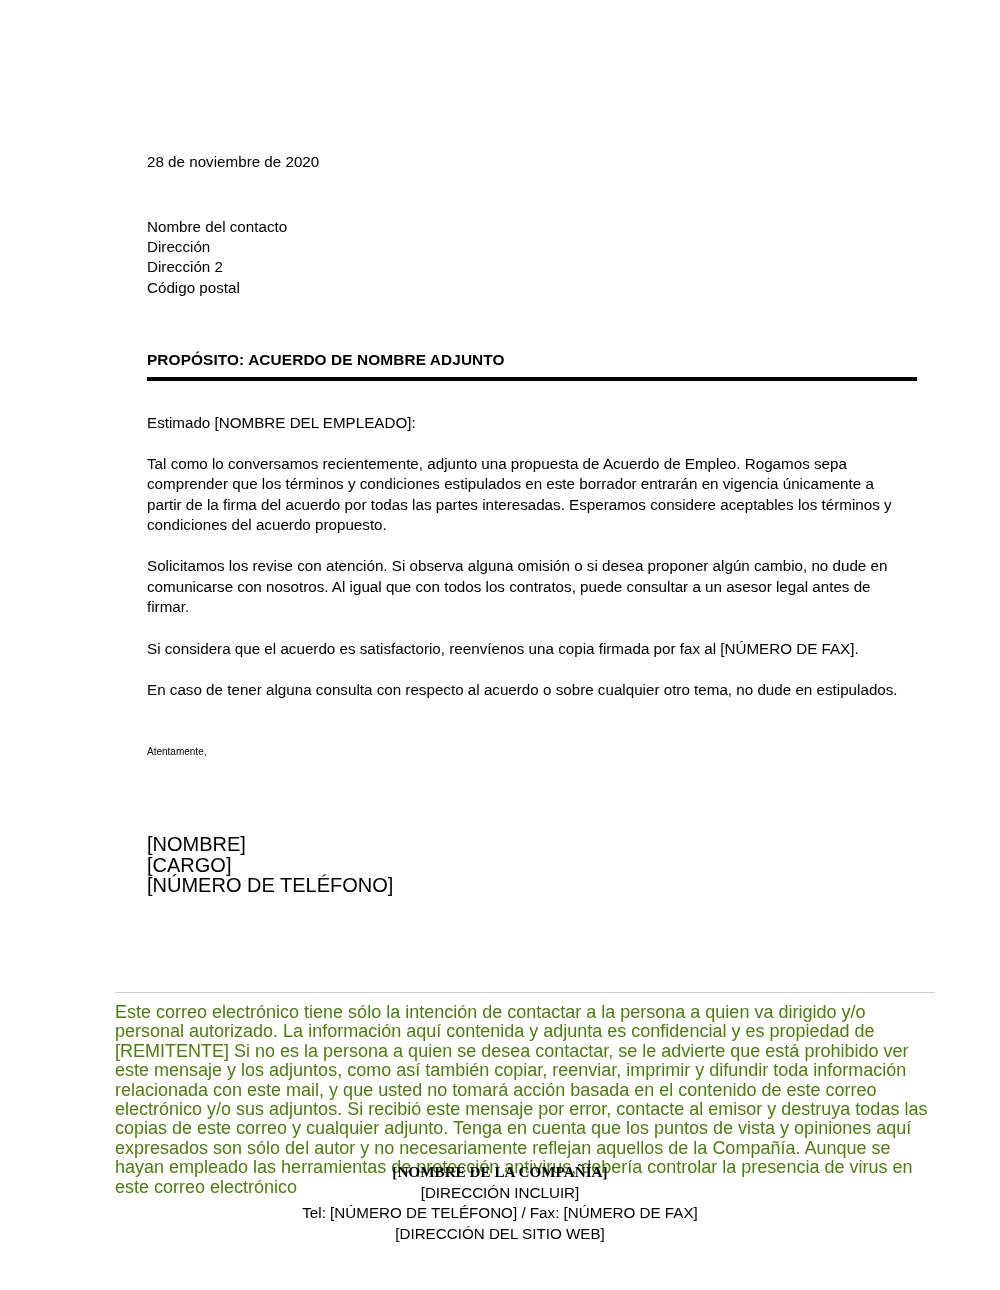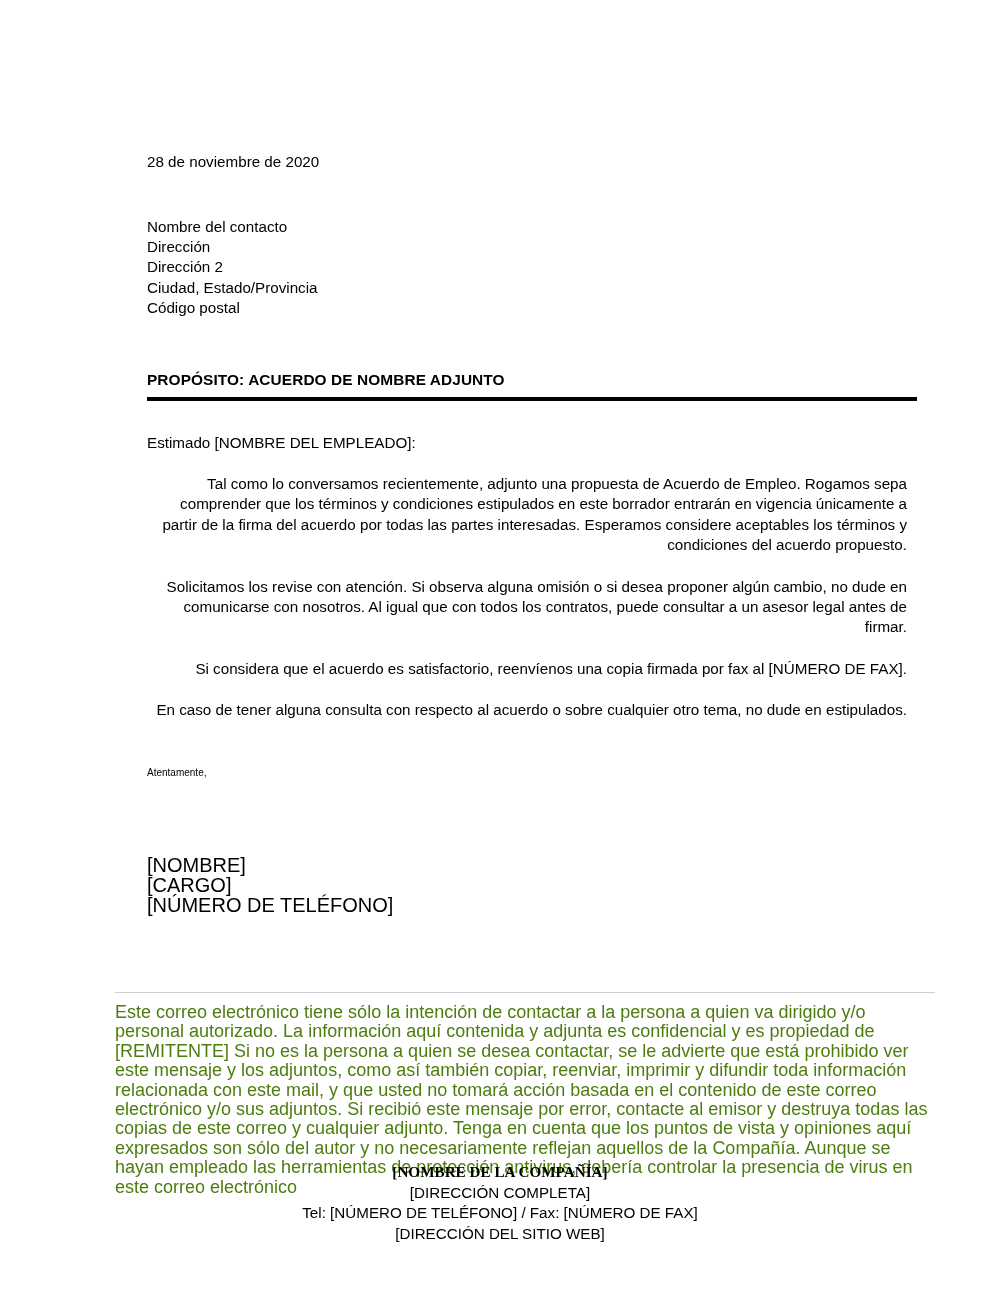--- a/index.html
+++ b/index.html
@@ -65,21 +65,21 @@
   .salutation {
     margin-top: 32px;
     font-size: 15.2px;
     line-height: 20px;
   }
 
   .para {
     margin-top: 21px;
     font-size: 15.2px;
     line-height: 20.4px;
-    text-align: right;
+    text-align: left;
   }
 
   .closing {
     margin-top: 42px;
     font-size: 10px;
     line-height: 20px;
   }
 
   .signature-block {
     margin-top: 72px;
@@ -139,21 +139,20 @@
 <div class="page">
 
   <div class="letter">
 
     <div class="date-line">28 de noviembre de 2020</div>
 
     <div class="address-block">
       <div>Nombre del contacto</div>
       <div>Dirección</div>
       <div>Dirección 2</div>
-      <div>Ciudad, Estado/Provincia</div>
       <div>Código postal</div>
     </div>
 
     <div class="subject">PROPÓSITO: ACUERDO DE NOMBRE ADJUNTO</div>
 
     <div class="rule-thick"></div>
 
     <div class="salutation">Estimado [NOMBRE DEL EMPLEADO]:</div>
 
     <div class="para">Tal como lo conversamos recientemente, adjunto una propuesta de Acuerdo de Empleo. Rogamos sepa comprender que los términos y condiciones estipulados en este borrador entrarán en vigencia únicamente a partir de la firma del acuerdo por todas las partes interesadas. Esperamos considere aceptables los términos y condiciones del acuerdo propuesto.</div>
@@ -171,18 +170,18 @@
 
   </div>
 
   <div class="notice">
     <div class="rule-thin"></div>
     <div class="disclaimer">Este correo electrónico tiene sólo la intención de contactar a la persona a quien va dirigido y/o personal autorizado. La información aquí contenida y adjunta es confidencial y es propiedad de [REMITENTE] Si no es la persona a quien se desea contactar, se le advierte que está prohibido ver este mensaje y los adjuntos, como así también copiar, reenviar, imprimir y difundir toda información relacionada con este mail, y que usted no tomará acción basada en el contenido de este correo electrónico y/o sus adjuntos. Si recibió este mensaje por error, contacte al emisor y destruya todas las copias de este correo y cualquier adjunto. Tenga en cuenta que los puntos de vista y opiniones aquí expresados son sólo del autor y no necesariamente reflejan aquellos de la Compañía. Aunque se hayan empleado las herramientas de protección antivirus, debería controlar la presencia de virus en este correo electrónico</div>
   </div>
 
   <div class="company-footer">
     <div class="company-name">[NOMBRE DE LA COMPAÑÍA]</div>
-    <div>[DIRECCIÓN COMPLETA]</div>
+    <div>[DIRECCIÓN INCLUIR]</div>
     <div>Tel: [NÚMERO DE TELÉFONO] / Fax: [NÚMERO DE FAX]</div>
     <div>[DIRECCIÓN DEL SITIO WEB]</div>
   </div>
 
 </div>
 
 </body></html>

